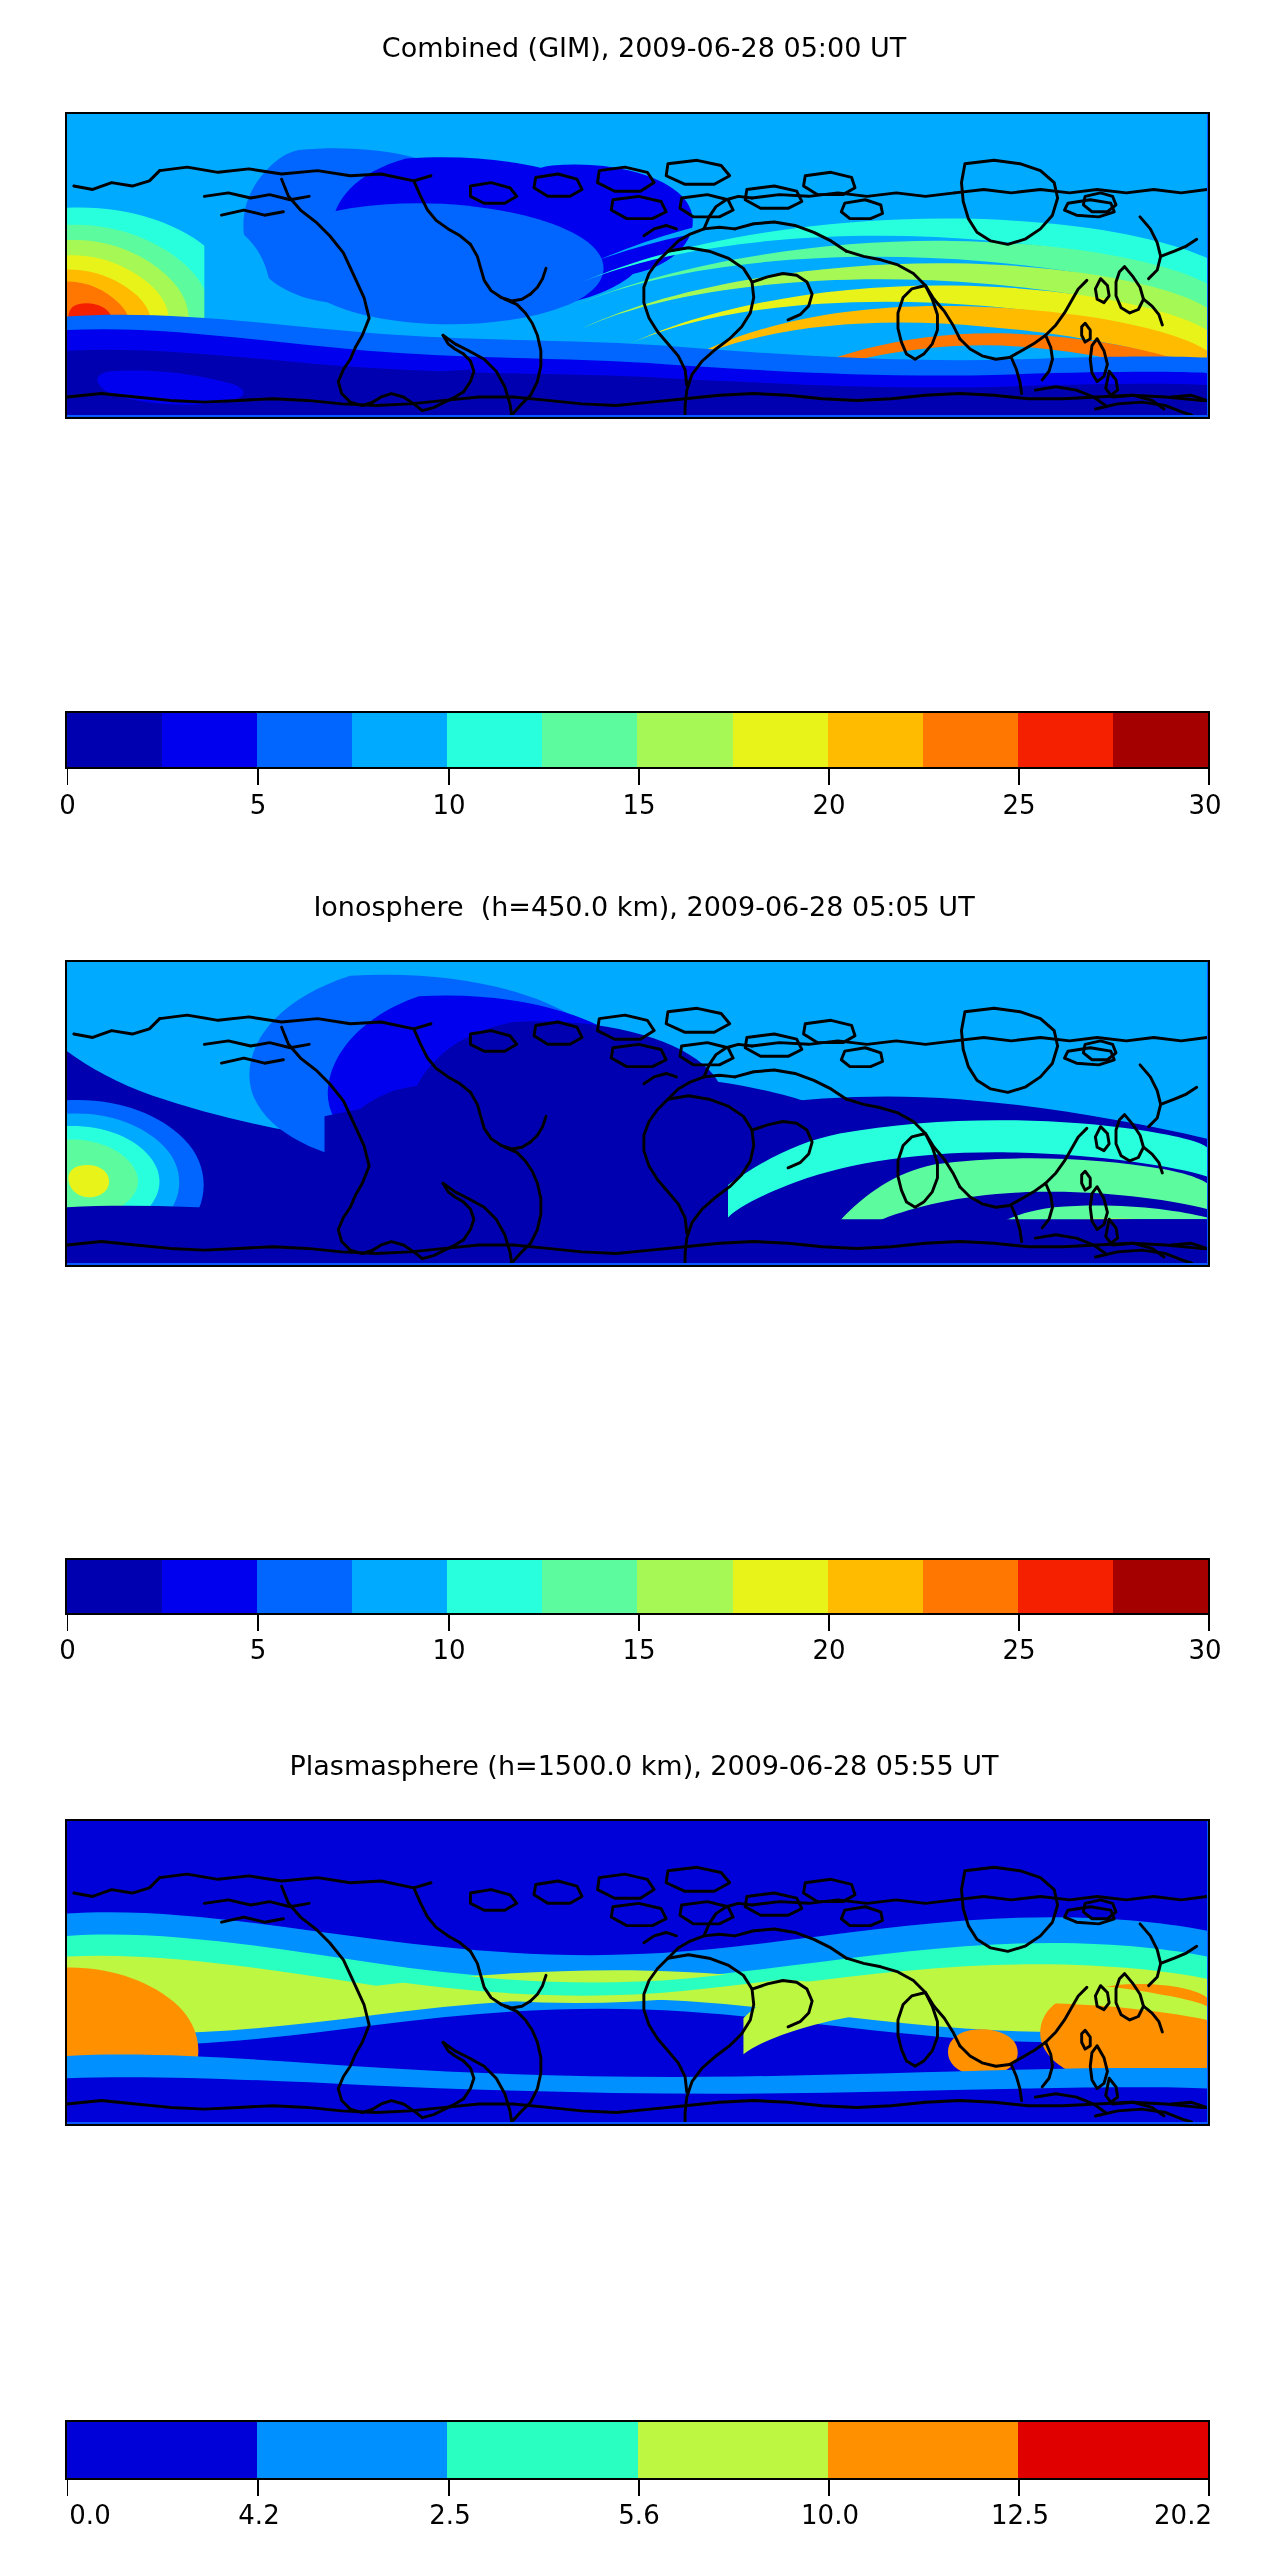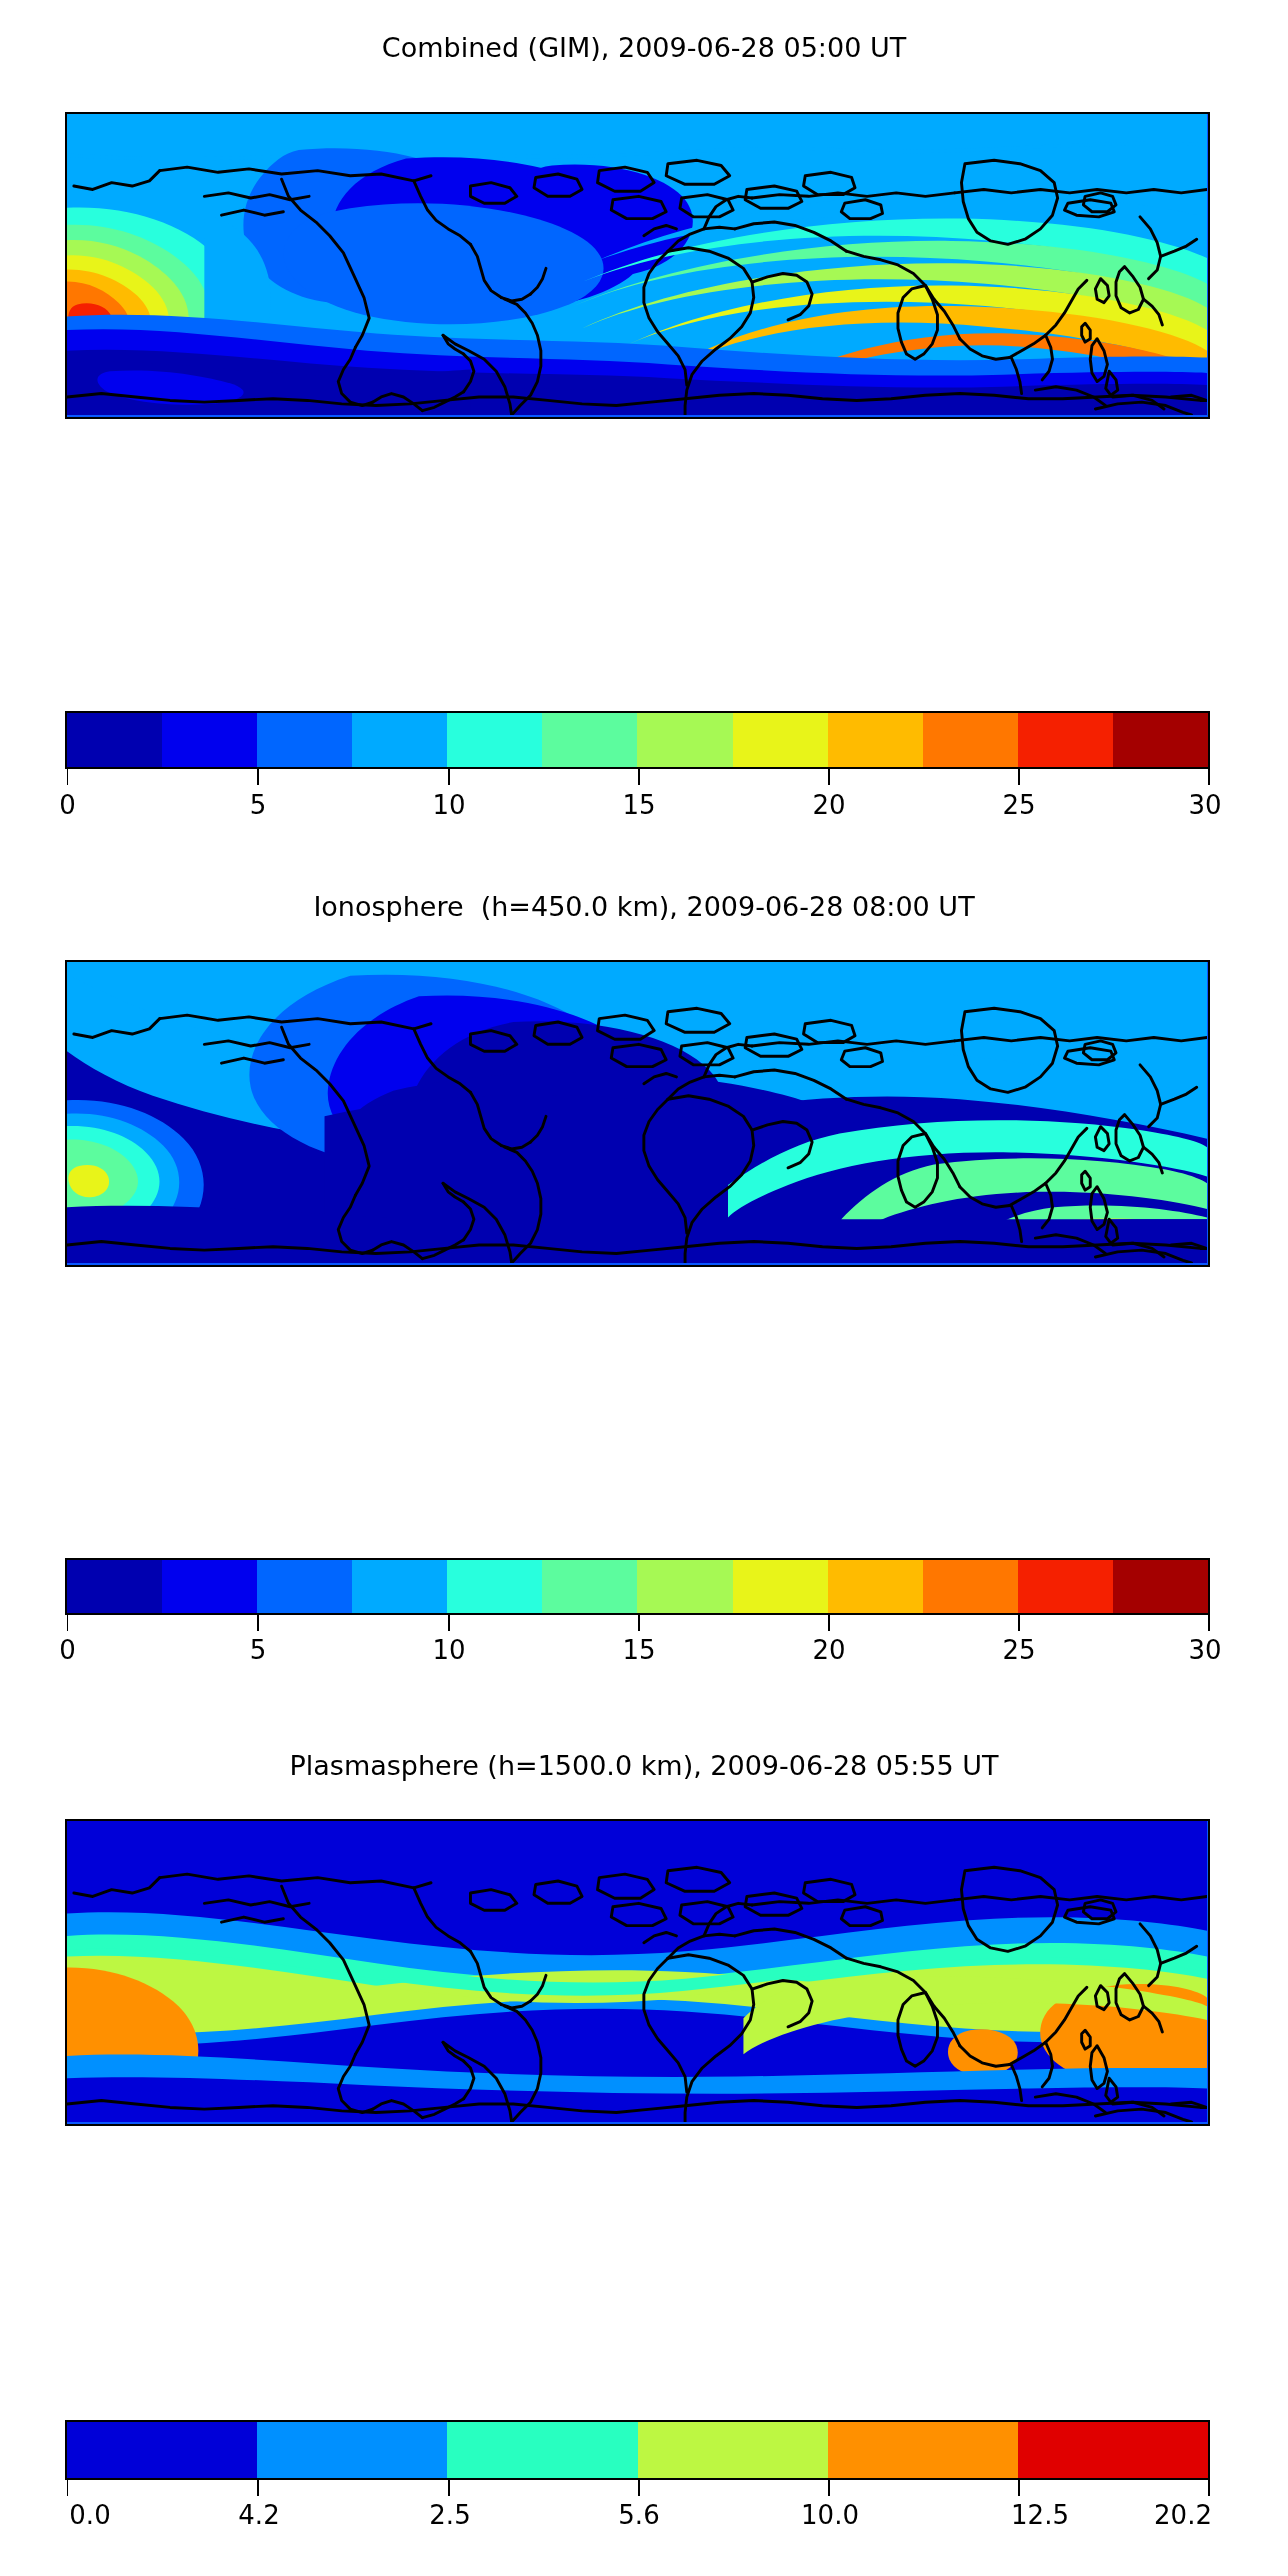--- a/index.html
+++ b/index.html
@@ -227,21 +227,21 @@
         <div class="ticklabel" style="left:384px; top:81px;">10</div>
         <div class="ticklabel" style="left:574px; top:81px;">15</div>
         <div class="ticklabel" style="left:764px; top:81px;">20</div>
         <div class="ticklabel" style="left:954px;top:81px;">25</div>
         <div class="ticklabel" style="left:1140px;top:81px;">30</div>
       </div>
     </div>
   </div>
 
   <div class="panel">
-    <div class="panel-title" style="top:893px;">Ionosphere  (h=450.0 km), 2009-06-28 08:00 UT</div>
+    <div class="panel-title" style="top:893px;">Ionosphere  (h=450.0 km), 2009-06-28 05:05 UT</div>
 
     <div class="map-frame" style="left:65px; top:960px; width:1145px; height:307px;">
       <svg width="1140" height="301" viewBox="0 0 1328 351" preserveAspectRatio="none">
         <defs>
           <clipPath id="clipB">
               <rect x="0" y="0" width="1328" height="351"></rect>
             </clipPath>
         </defs>
         <g clip-path="url(#clipB)">
           <rect x="0" y="0" width="1328" height="351" fill="#0000b0"></rect>
@@ -480,20 +480,20 @@
         <div class="tickmark" style="left:573px; top:60px; height:15.5px;"></div>
         <div class="tickmark" style="left:763px; top:60px; height:15.5px;"></div>
         <div class="tickmark" style="left:953px;top:60px; height:15.5px;"></div>
         <div class="tickmark" style="left:1143px;top:60px; height:15.5px;"></div>
 
         <div class="ticklabel" style="left:25px;  top:82px;">0.0</div>
         <div class="ticklabel" style="left:194px; top:82px;">4.2</div>
         <div class="ticklabel" style="left:385px; top:82px;">2.5</div>
         <div class="ticklabel" style="left:574px; top:82px;">5.6</div>
         <div class="ticklabel" style="left:765px; top:82px;">10.0</div>
-        <div class="ticklabel" style="left:955px;top:82px;margin-left:20px;">12.5</div>
+        <div class="ticklabel" style="left:955px;top:82px;">12.5</div>
         <div class="ticklabel" style="left:1118px;top:82px;">20.2</div>
       </div>
     </div>
   </div>
 
 </div>
 
 
 </body></html>

